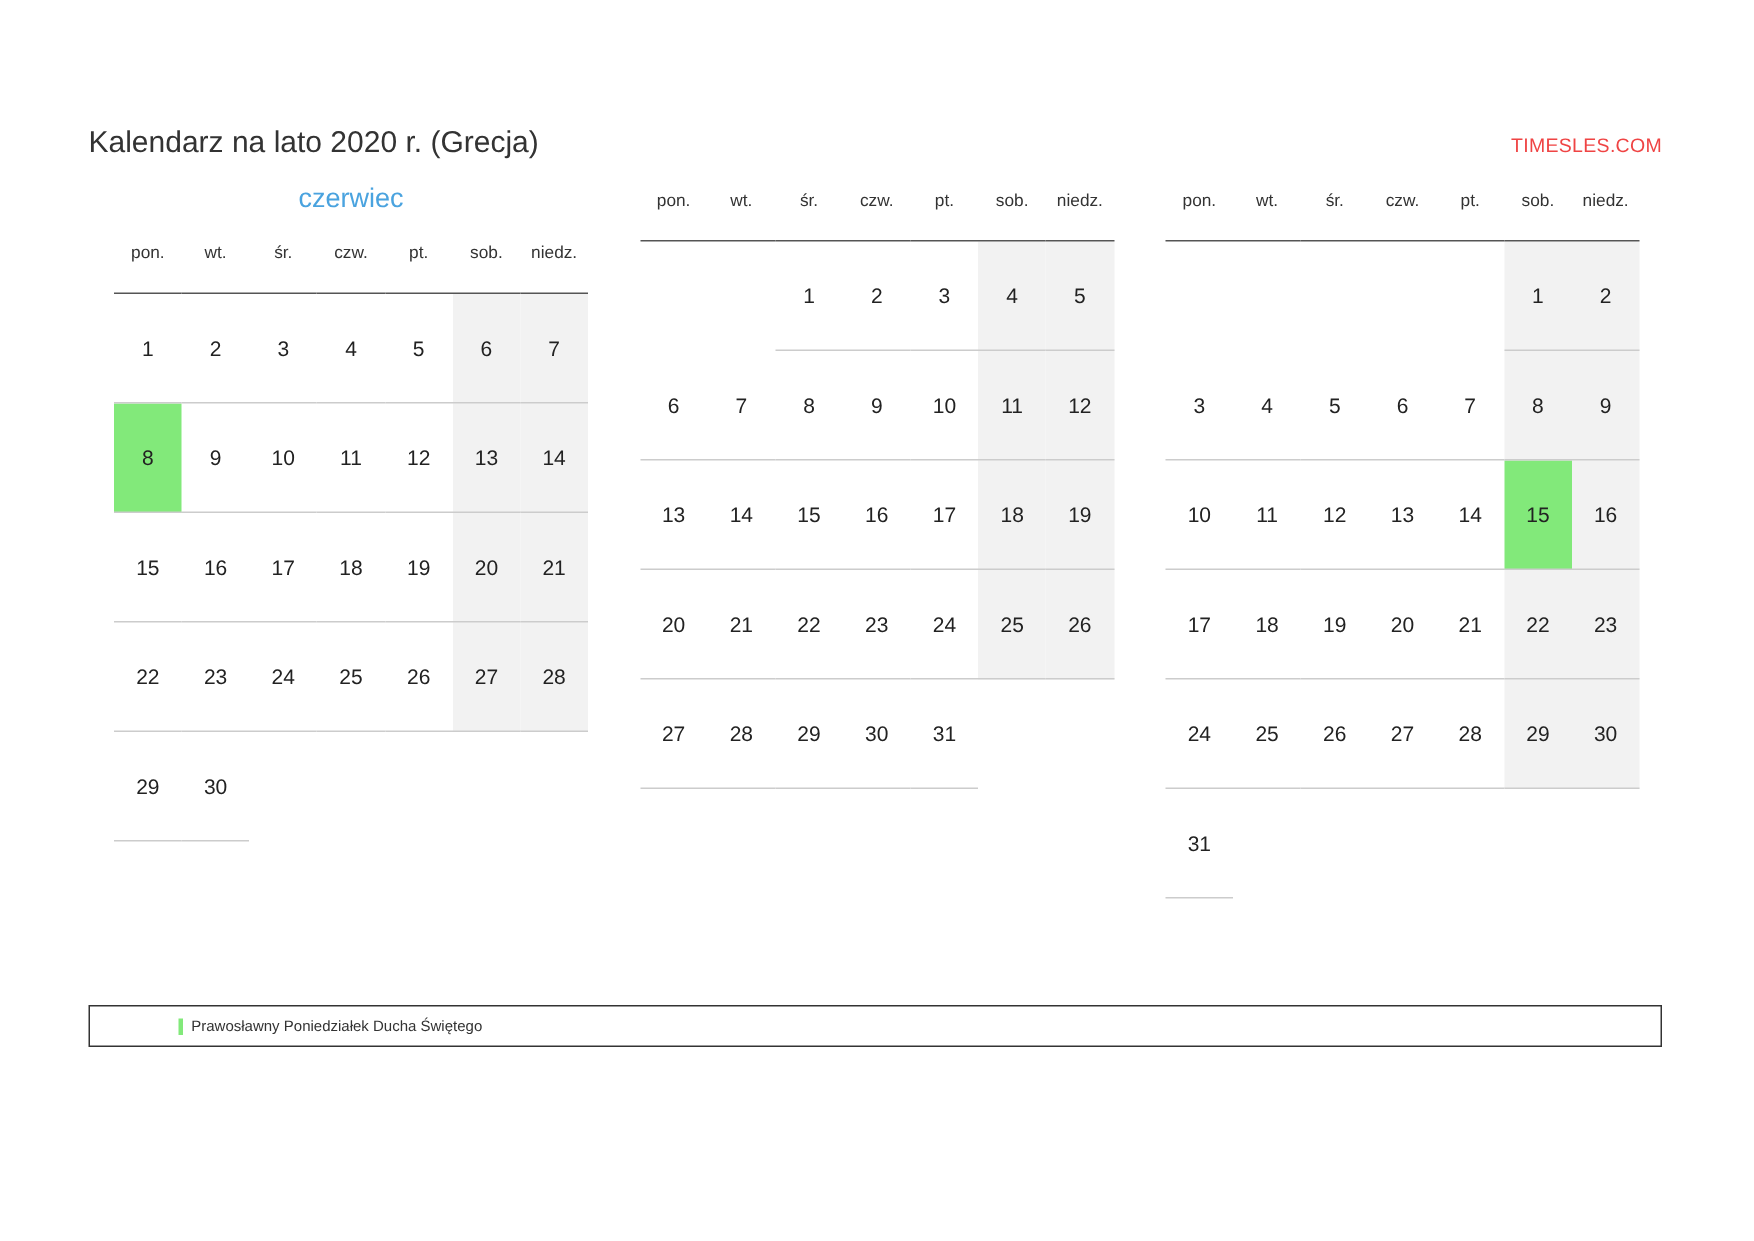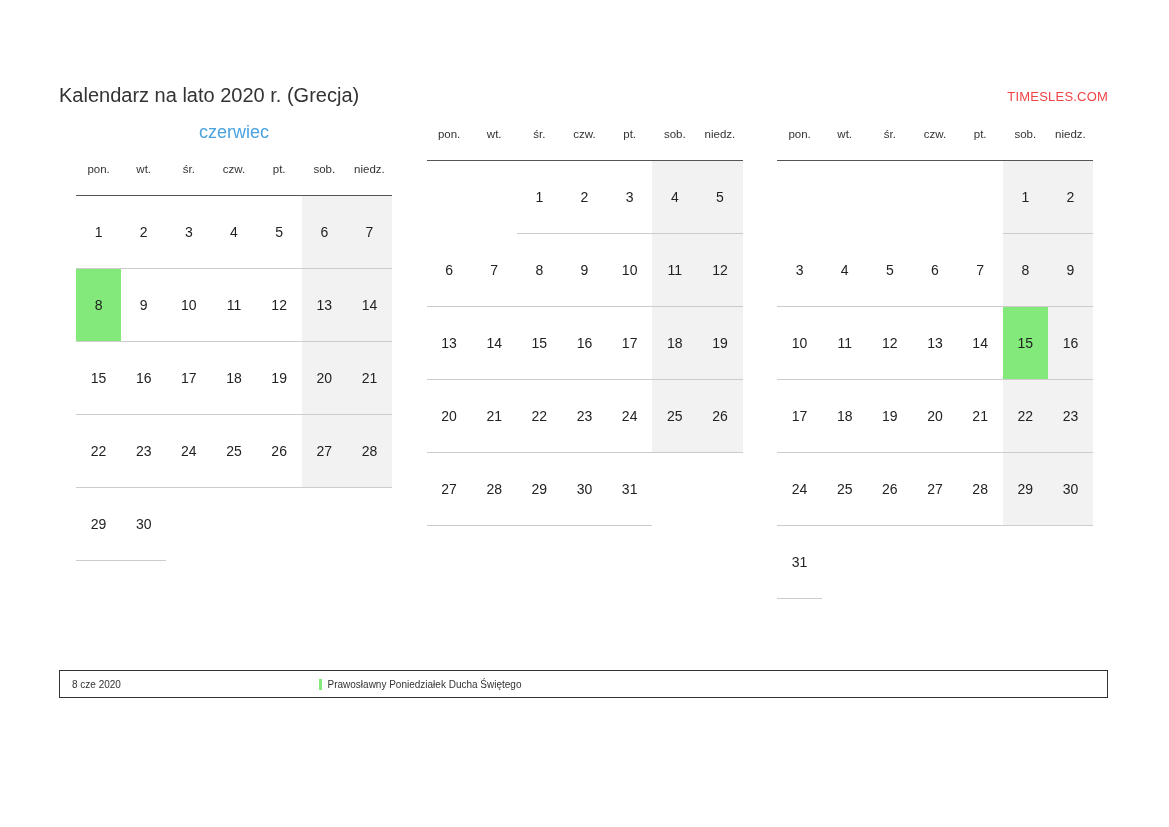--- a/index.html
+++ b/index.html
@@ -343,20 +343,19 @@
               <td class="empty"></td>
               <td class="empty"></td>
               <td class="empty"></td>
             </tr>
           </tbody>
         </table>
       </div>
     </div>
 
   <div class="legend">
-      <div class="legend-cell legend-date">8 cze 2020</div>
       <div class="legend-cell legend-name">
         <span class="swatch" style="background: rgb(130, 233, 122);"></span>
         <span>Prawosławny Poniedziałek Ducha Świętego</span>
       </div>
     </div>
 
 </div>
 
 </body></html>

